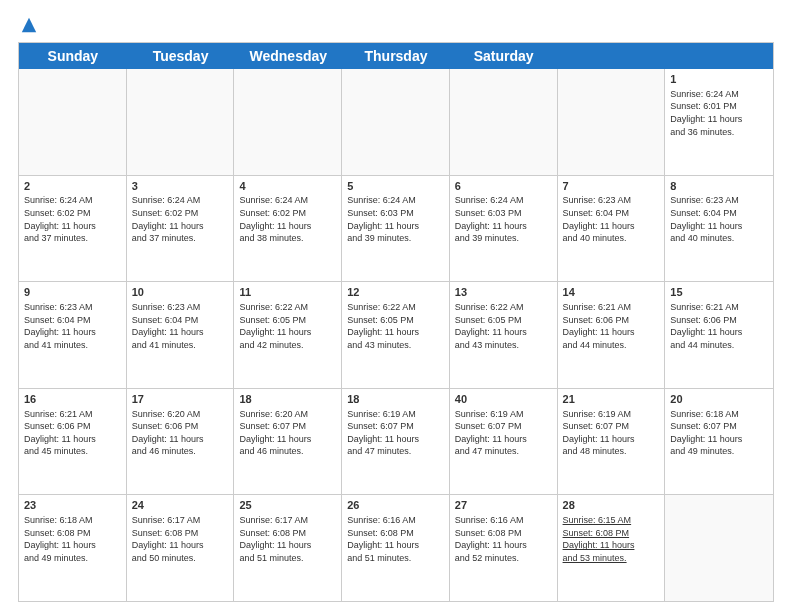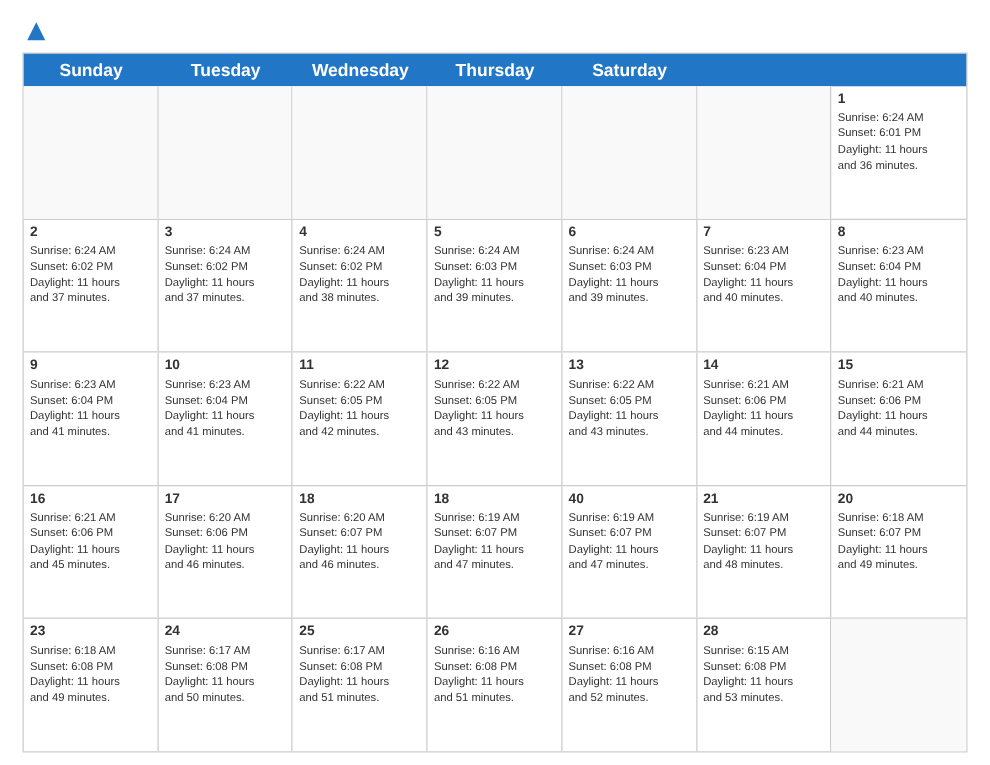--- a/index.html
+++ b/index.html
@@ -346,21 +346,21 @@
           </div>
           <div class="cal-cell">
             <div class="day-num">27</div>
             <div class="day-info" style="white-space: pre-line;">Sunrise: 6:16 AM
 Sunset: 6:08 PM
 Daylight: 11 hours
 and 52 minutes.</div>
           </div>
           <div class="cal-cell">
             <div class="day-num">28</div>
-            <div class="day-info" style="white-space: pre-line;">Sunrise: 6:15 AM
+            <div class="day-info" style="white-space: pre-line; text-decoration: underline;">Sunrise: 6:15 AM
 Sunset: 6:08 PM
 Daylight: 11 hours
 and 53 minutes.</div>
           </div>
           <div class="cal-cell empty"></div>
         </div>
       </div>
   </div>
 </div>
 

